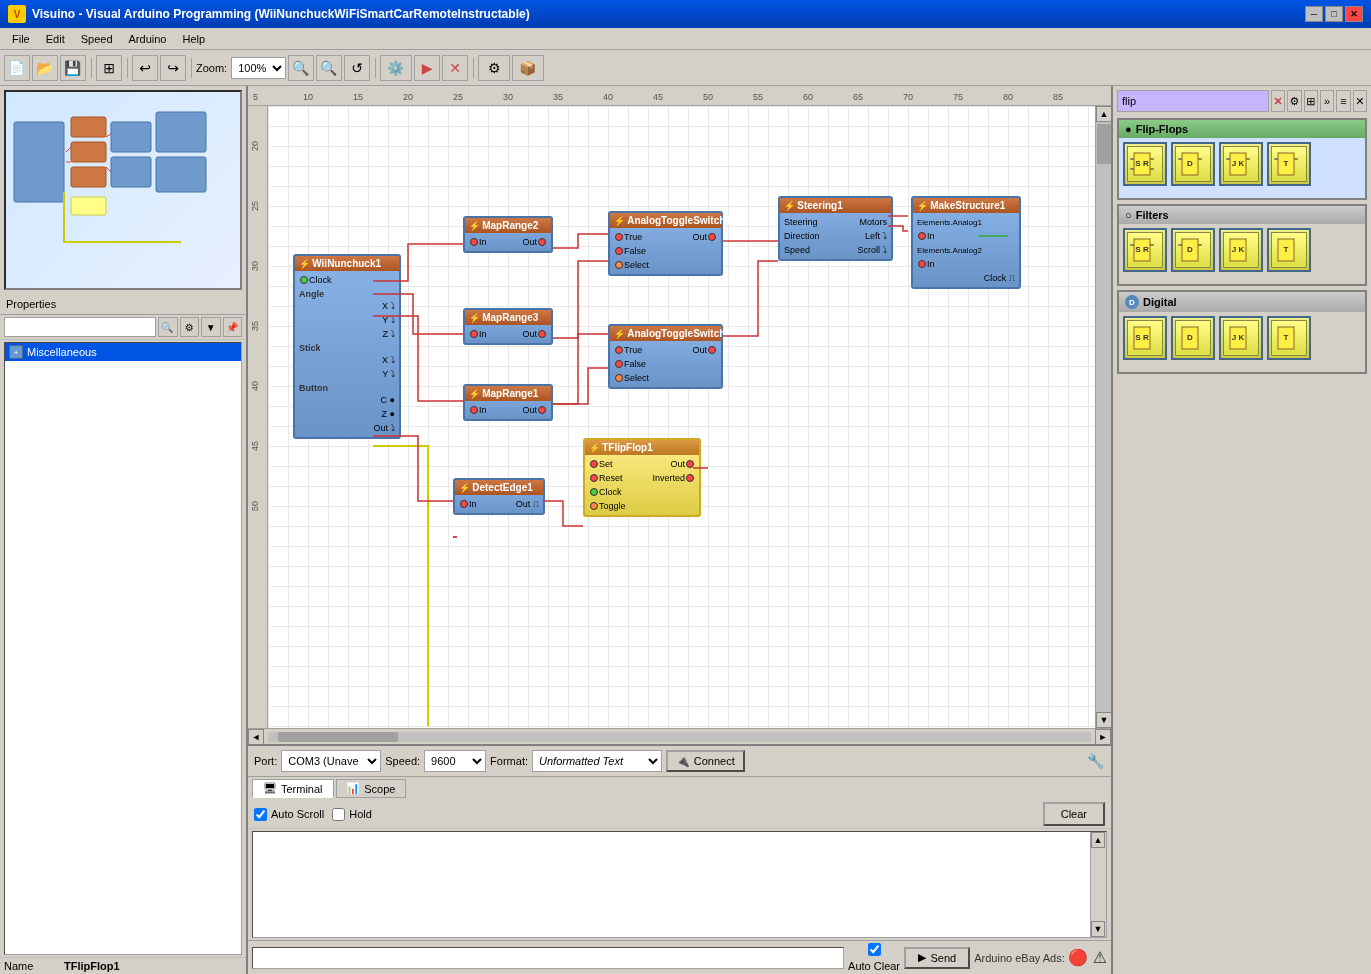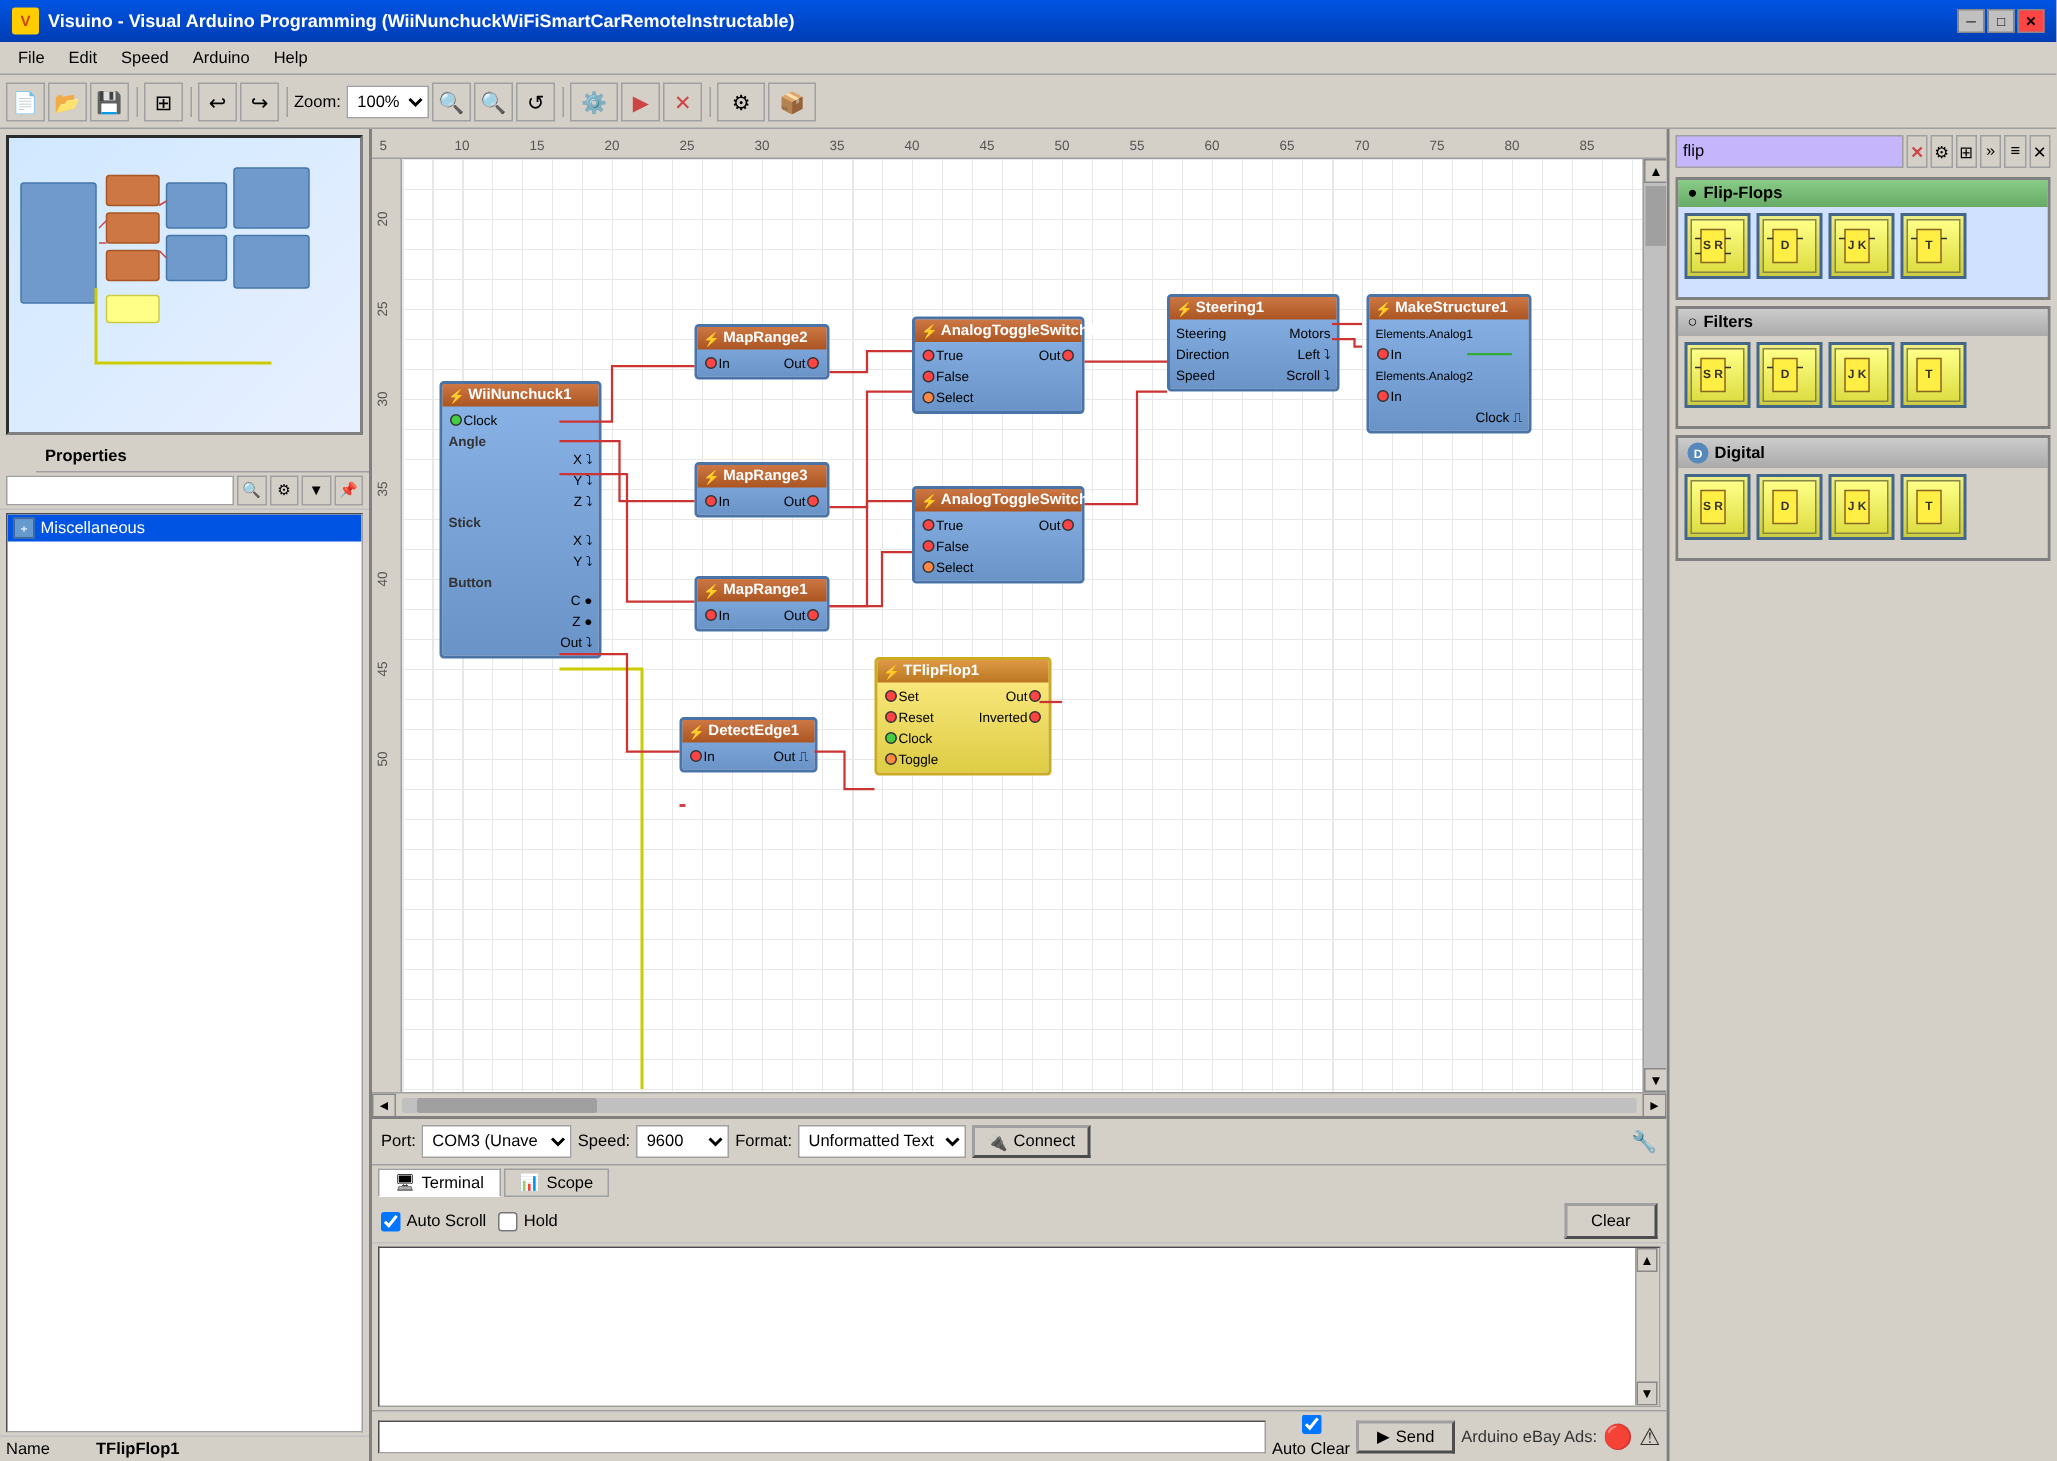--- a/index.html
+++ b/index.html
@@ -27,21 +27,21 @@
     
     
     #main-layout { display: flex; height: calc(974px - 28px - 22px - 36px - 20px); }
     
     
     #left-panel { width: 248px; background: #d4d0c8; border-right: 2px solid #808080; display: flex; flex-direction: column; }
     #mini-preview { height: 200px; background: #e8f0f8; border: 2px inset #808080; margin: 4px; position: relative; overflow: hidden; }
     #mini-preview-inner { position: absolute; inset: 0; background: linear-gradient(135deg, #d0e8ff 0%, #e8f0ff 100%); }
     
     #properties-panel { flex: 1; display: flex; flex-direction: column; }
-    #properties-header { background: #d4d0c8; padding: 4px 6px; font-size: 11px; font-weight: bold; border-bottom: 1px solid #a0a0a0; display: flex; align-items: center; gap: 4px; margin-left: 24px; }
+    #properties-header { background: #d4d0c8; padding: 4px 6px; font-size: 11px; font-weight: normal; border-bottom: 1px solid #a0a0a0; display: flex; align-items: center; gap: 4px; }
     #properties-toolbar { display: flex; align-items: center; padding: 2px 4px; gap: 2px; border-bottom: 1px solid #c0c0c0; }
     #properties-search { flex: 1; height: 20px; border: 1px solid #a0a0a0; background: white; padding: 0 4px; font-size: 11px; }
     .prop-btn { width: 20px; height: 20px; background: #d4d0c8; border: 1px solid #a0a0a0; display: flex; align-items: center; justify-content: center; font-size: 10px; cursor: pointer; }
     #properties-tree { flex: 1; background: white; border: 1px inset #a0a0a0; margin: 2px 4px; overflow: auto; }
     .tree-item { display: flex; align-items: center; padding: 2px 4px; font-size: 11px; cursor: pointer; }
     .tree-item.selected { background: #0054e3; color: white; }
     .tree-icon { width: 14px; height: 14px; margin-right: 4px; background: #6699cc; border: 1px solid #446699; display: flex; align-items: center; justify-content: center; font-size: 8px; }
     #name-row { display: flex; align-items: center; padding: 2px 4px; font-size: 11px; border-top: 1px solid #c0c0c0; }
     #name-label { width: 60px; font-size: 11px; }
     #name-value { flex: 1; font-size: 11px; font-weight: bold; }
@@ -622,21 +622,21 @@
         <span class="serial-label">Port:</span>
         <select class="serial-select" style="width:100px;">
           <option>COM3 (Unave</option>
         </select>
         <span class="serial-label">Speed:</span>
         <select class="serial-select">
           <option>9600</option>
           <option>115200</option>
         </select>
         <span class="serial-label">Format:</span>
-        <select class="serial-select" style="width:112px;">
+        <select class="serial-select" style="width:130px;font-style:italic;">
           <option>Unformatted Text</option>
         </select>
         <button class="serial-btn">
           <span>🔌</span>
           <span>Connect</span>
         </button>
         <div style="margin-left:auto;">
           <span id="wrench-icon">🔧</span>
         </div>
       </div>

